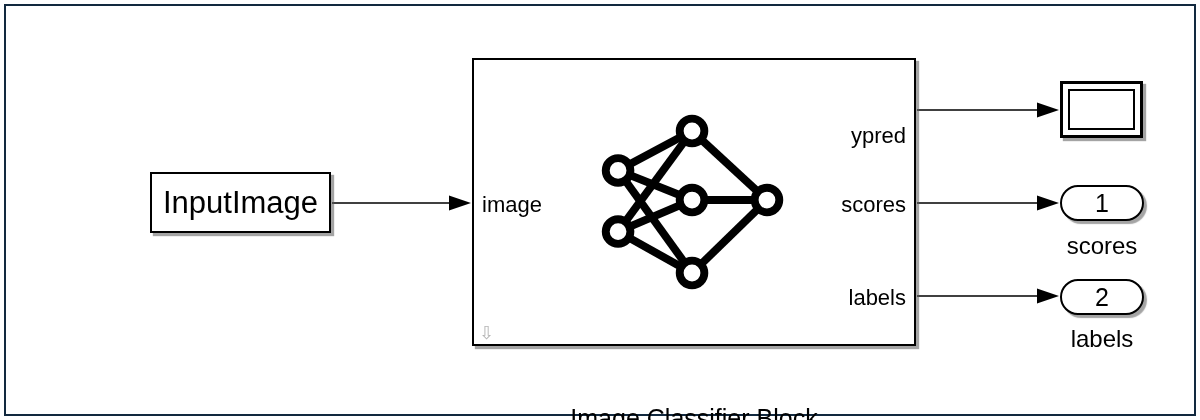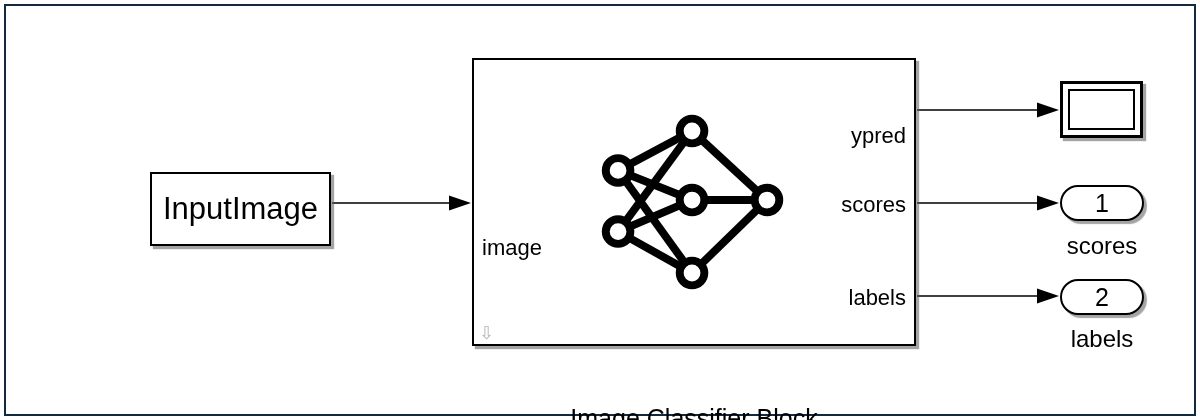--- a/index.html
+++ b/index.html
@@ -26,42 +26,42 @@
   }
   .block {
     position: absolute;
     background: #ffffff;
     border: 2px solid #000;
     box-shadow: 3px 3px 1px rgba(90,90,90,0.55);
     box-sizing: border-box;
     z-index: 2;
   }
   .src-block {
-    left: 150px; top: 172px; width: 181px; height: 74px;
+    left: 150px; top: 172px; width: 181px; height: 61px;
     display: flex; align-items: center; justify-content: center;
     font-size: 31px;
   }
   .caption {
     position: absolute;
     text-align: center;
     font-size: 25px;
     line-height: 29px;
     z-index: 2;
     white-space: nowrap;
   }
   .src-caption   { left: 25px;  top: 246px; width: 420px; }
   .clf-caption   { left: 472px; top: 356px; width: 444px; margin-top: 48px; }
   .clf-block     { left: 472px; top: 58px;  width: 444px; height: 288px; }
   .port-label {
     position: absolute;
     font-size: 22px;
     line-height: 26px;
     white-space: nowrap;
   }
-  .pl-image  { left: 8px;  top: 132px; margin-top: 43px; }
+  .pl-image  { left: 8px;  top: 132px; }
   .pl-ypred  { right: 8px; top: 39px; margin-top: 24px;  }
   .pl-scores { right: 8px; top: 132px; }
   .pl-labels { right: 8px; top: 225px; }
   .nn-icon { position: absolute; inset: 0; width: 100%; height: 100%; }
   .badge {
     position: absolute;
     left: 5px; bottom: 2px;
     font-size: 18px;
     line-height: 18px;
     color: #b5b5b5;

